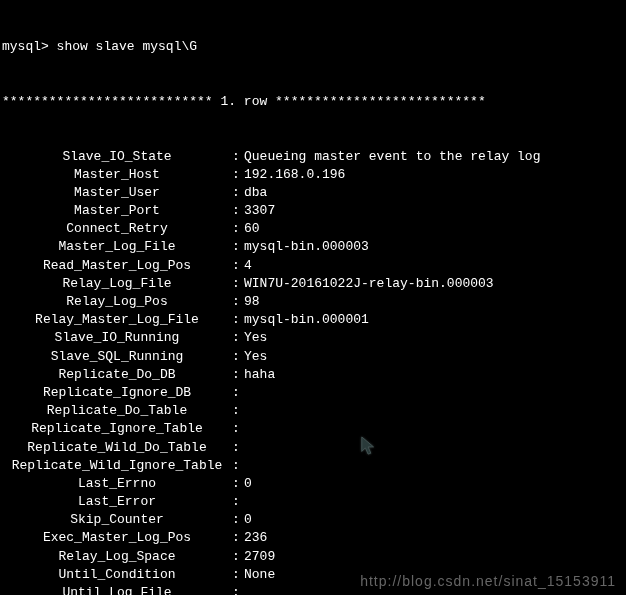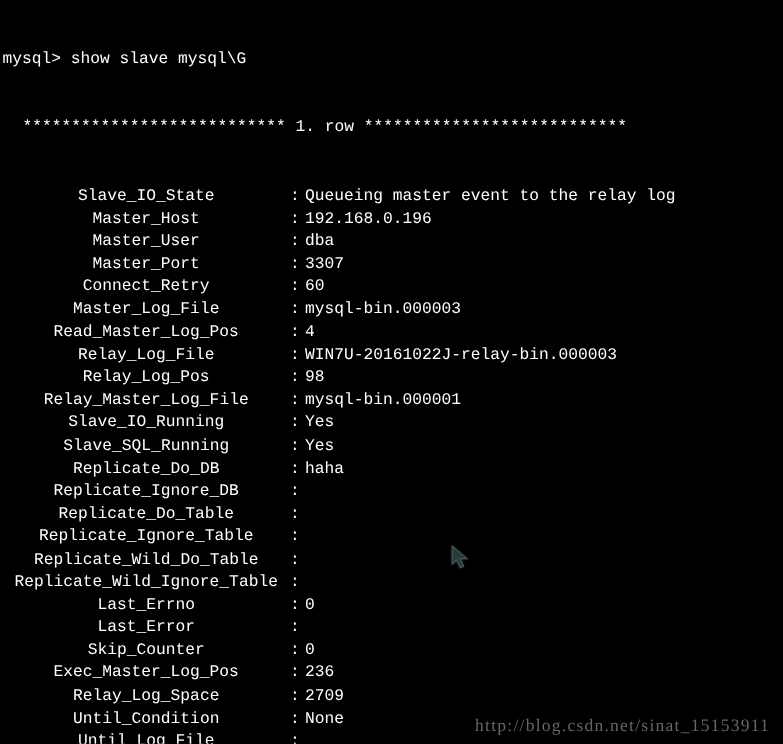--- a/index.html
+++ b/index.html
@@ -20,21 +20,20 @@
       padding: 2px;
     }
     .terminal {
       white-space: pre;
     }
     .prompt-line {
       display: flex;
     }
     .row-header {
       display: block;
-      margin-left: 16px;
     }
     .data-row {
       display: flex;
     }
     .label {
       width: 230px;
       text-align: center;
       padding-right: 0;
     }
     .colon {
@@ -42,21 +41,21 @@
     }
     .value {
       padding-left: 4px;
     }
     .watermark {
       position: absolute;
       bottom: 3px;
       right: 10px;
       color: #666;
       font-size: 14px;
-      font-family: Liberation Serif, serif;
+      font-family: Liberation Sans, sans-serif;
       letter-spacing: 1px;
     }
     .cursor {
       position: absolute;
       left: 360px;
       top: 435px;
       pointer-events: none;
     }
     .cursor svg {
       width: 18px;

